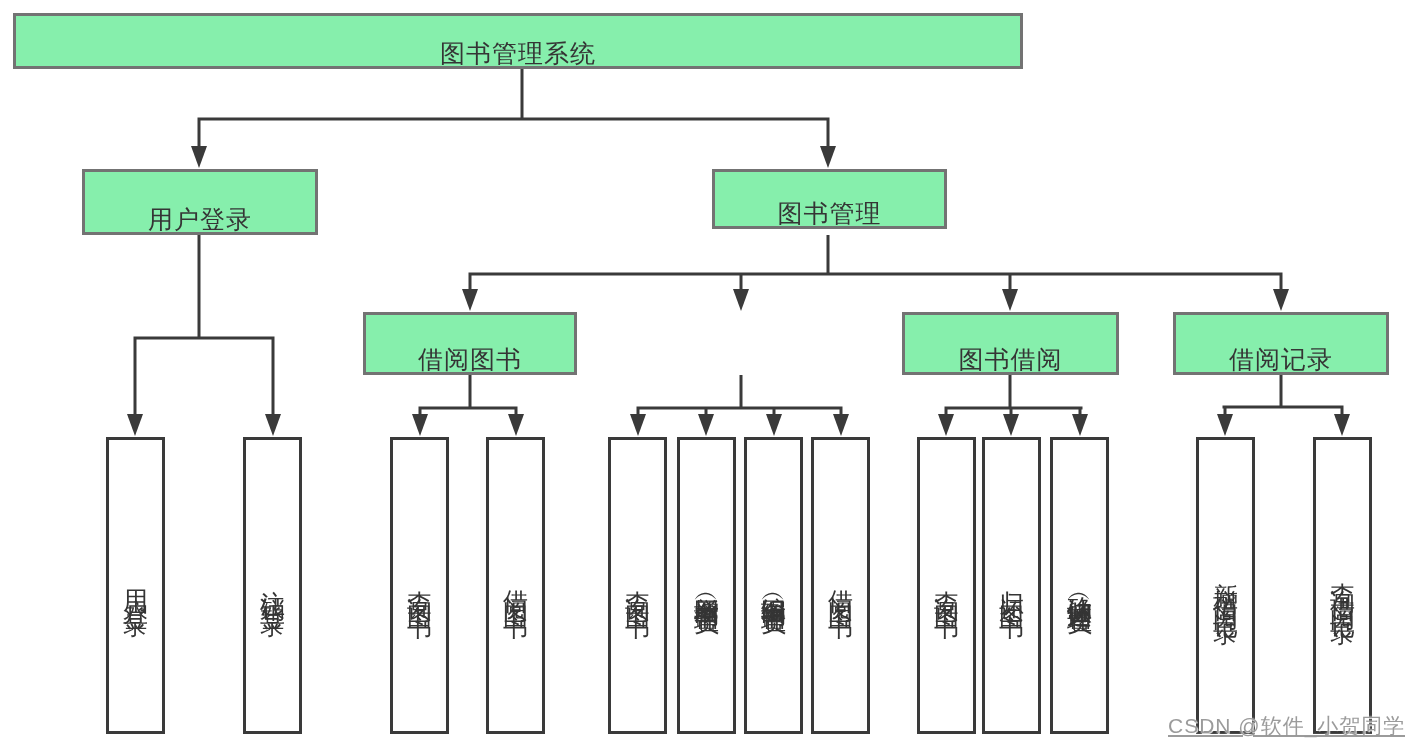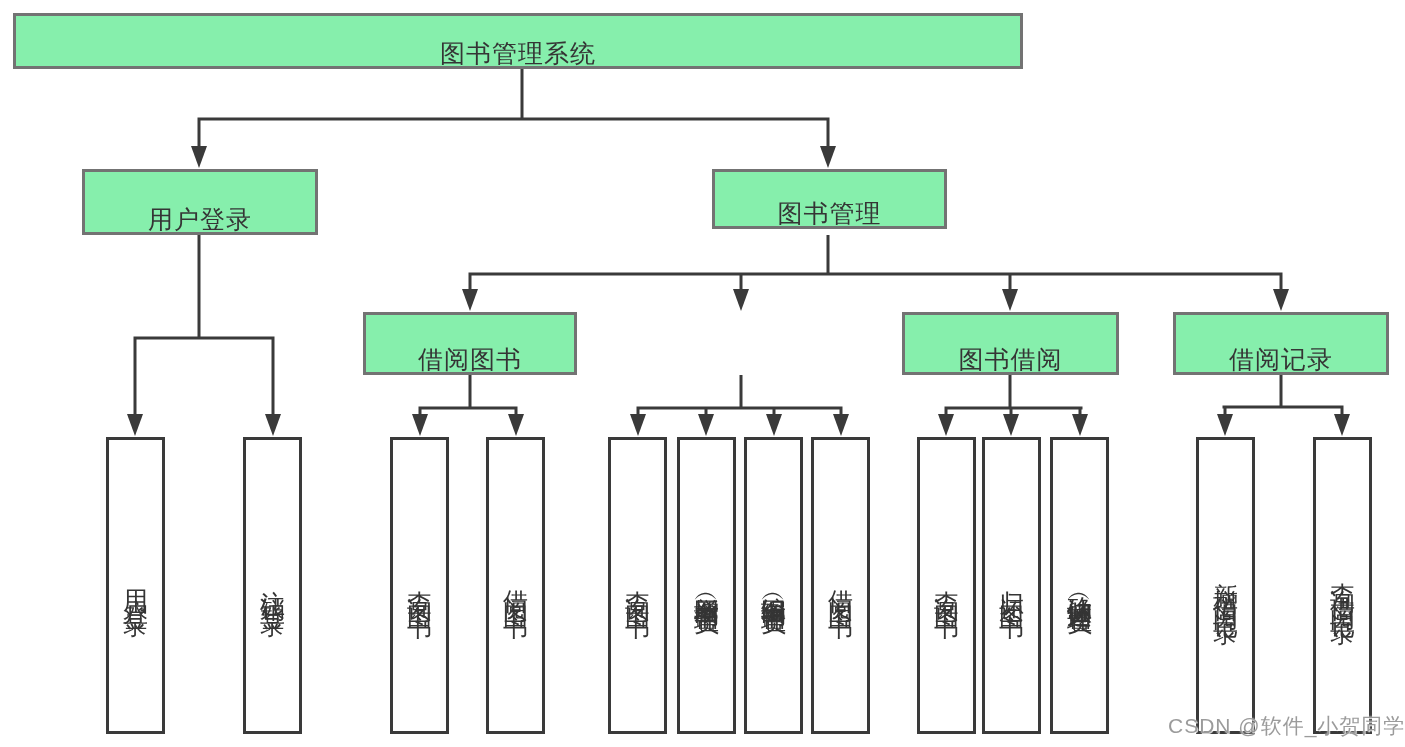--- a/index.html
+++ b/index.html
@@ -35,20 +35,21 @@
     letter-spacing:8px;
     white-space:nowrap;
   }
   .vbox span.tight{letter-spacing:2px;}
   #watermark{
     position:absolute;left:1168px;top:712px;
     font-size:21px;letter-spacing:1px;
     color:rgba(150,150,150,0.95);
     text-shadow:0 0 2px #ffffff, 1px 1px 0 rgba(255,255,255,0.7);
     white-space:nowrap;
+    text-decoration:underline;
   }
 </style>
 </head>
 <body>
 
 <div id="canvas">
 
   <svg id="wires" viewBox="0 0 1405 747" xmlns="http://www.w3.org/2000/svg">
     <defs>
       <polygon id="ah" points="-8,-22 8,-22 0,0"></polygon>

